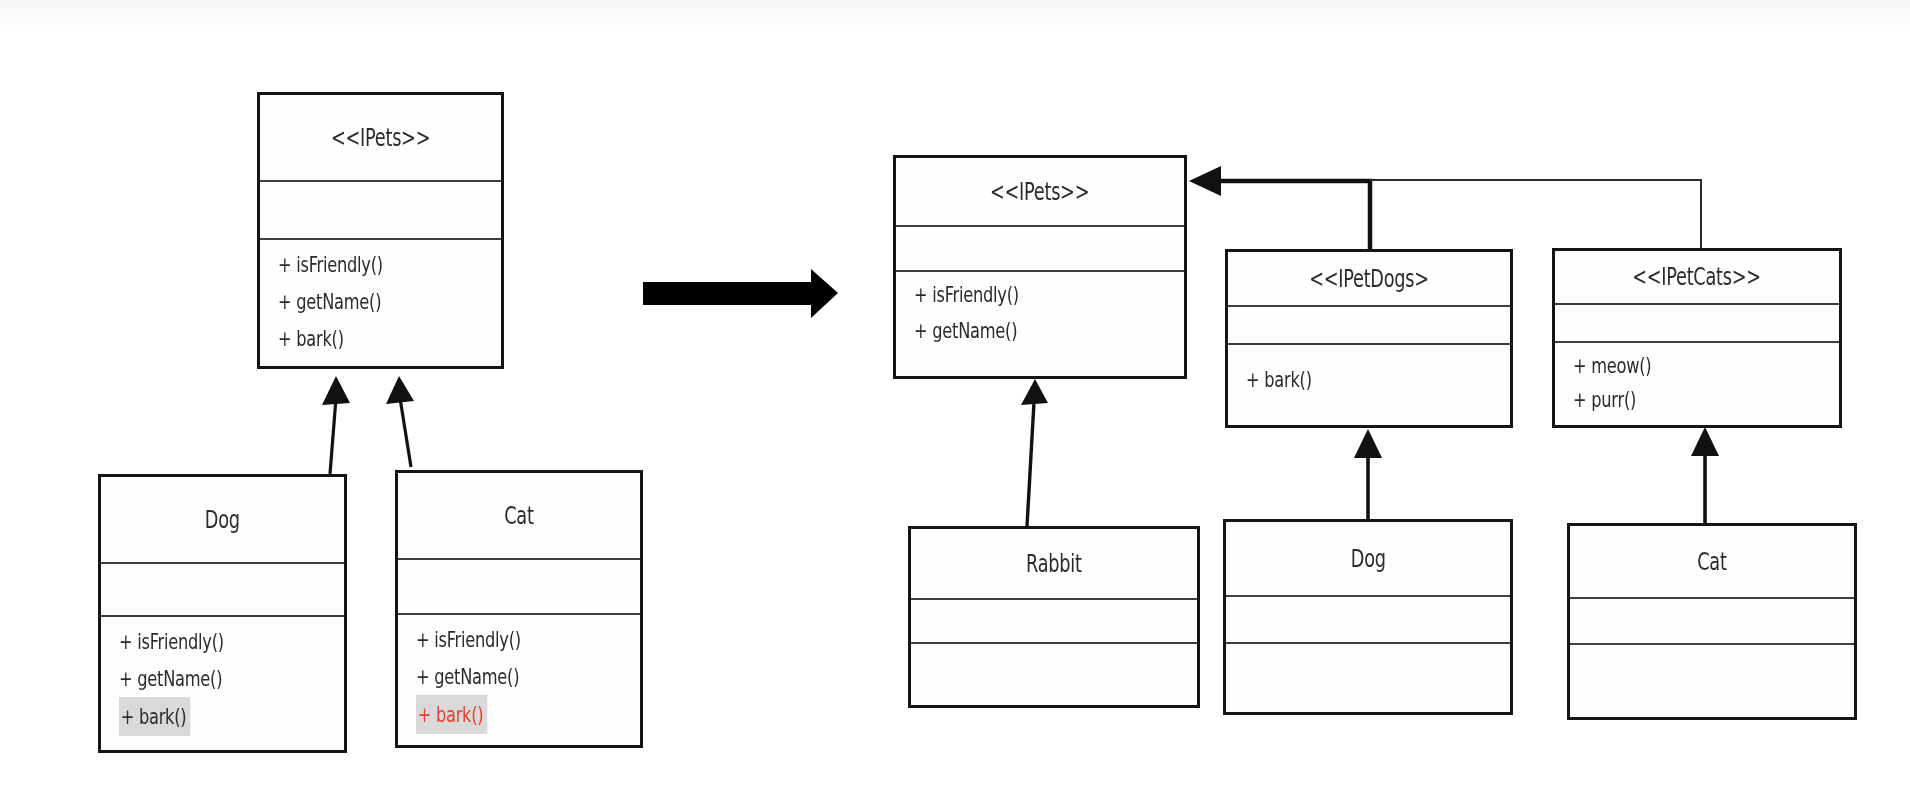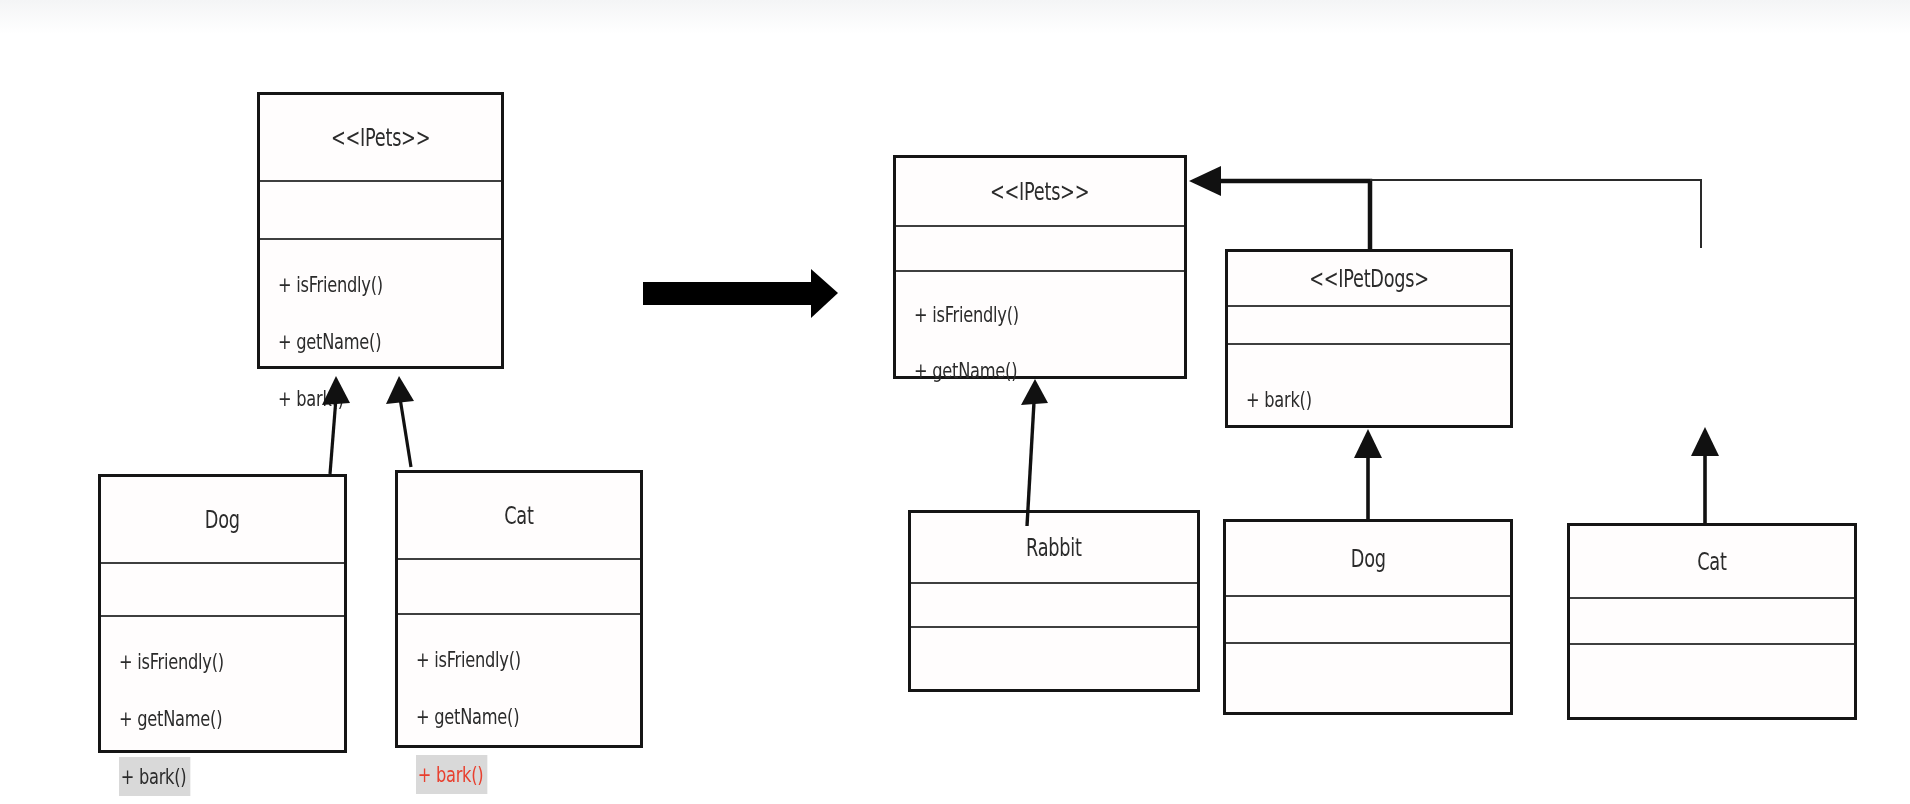--- a/index.html
+++ b/index.html
@@ -13,21 +13,21 @@
   .uml-box{
     position:absolute;border:3px solid #151515;background:#fffdfd;
     box-sizing:border-box;
   }
   .sec{box-sizing:border-box;overflow:hidden;border-radius:16px;}
   .sec-title{display:flex;align-items:center;justify-content:center;}
   .txt{display:inline-block;transform:scaleX(0.82);white-space:nowrap;letter-spacing:-0.3px;}
   .sec-title .txt{transform-origin:center center;font-size:24px;}
   .divider{border-top:2px solid #3f3f3f;height:0;}
   .sec-methods{padding-left:18px;font-size:22px;}
-  .m{line-height:37px;margin-top:20px;}
+  .m{line-height:37px;}
   .m .txt{transform-origin:left center;}
   .m .hl{background:var(--highlight-bg,#d9d9d9);padding:1px 5px 1px 2px;}
   .m .violation{color:var(--violation,#e8402f);}
   .arrows{position:absolute;left:0;top:0;pointer-events:none;}
 </style>
 </head>
 <body>
 
 <div id="canvas">
 
@@ -91,22 +91,34 @@
       <span class="txt">&lt;&lt;IPetDogs&gt;</span>
     </div>
     <div class="divider"></div>
     <div class="sec" style="height:36px;"></div>
     <div class="divider"></div>
     <div class="sec sec-methods" style="padding-top:20px;">
       <div class="m" style="line-height:30px;"><span class="txt">+ bark()</span></div>
     </div>
   </div>
 
+  <div class="uml-box" style="left:1552px;top:248px;width:290px;height:180px;">
+    <div class="sec sec-title" style="height:52px;">
+      <span class="txt">&lt;&lt;IPetCats&gt;&gt;</span>
+    </div>
+    <div class="divider"></div>
+    <div class="sec" style="height:36px;"></div>
+    <div class="divider"></div>
+    <div class="sec sec-methods" style="padding-top:6px;">
+      <div class="m" style="line-height:34px;"><span class="txt">+ meow()</span></div>
+      <div class="m" style="line-height:34px;"><span class="txt">+ purr()</span></div>
+    </div>
+  </div>
 
-  <div class="uml-box" style="left:908px;top:510px;width:292px;height:182px;">
+  <div class="uml-box" style="left:908px;top:526px;width:292px;height:182px;">
     <div class="sec sec-title" style="height:69px;">
       <span class="txt">Rabbit</span>
     </div>
     <div class="divider"></div>
     <div class="sec" style="height:42px;"></div>
     <div class="divider"></div>
     <div class="sec"></div>
   </div>
 
   <div class="uml-box" style="left:1223px;top:519px;width:290px;height:196px;">

